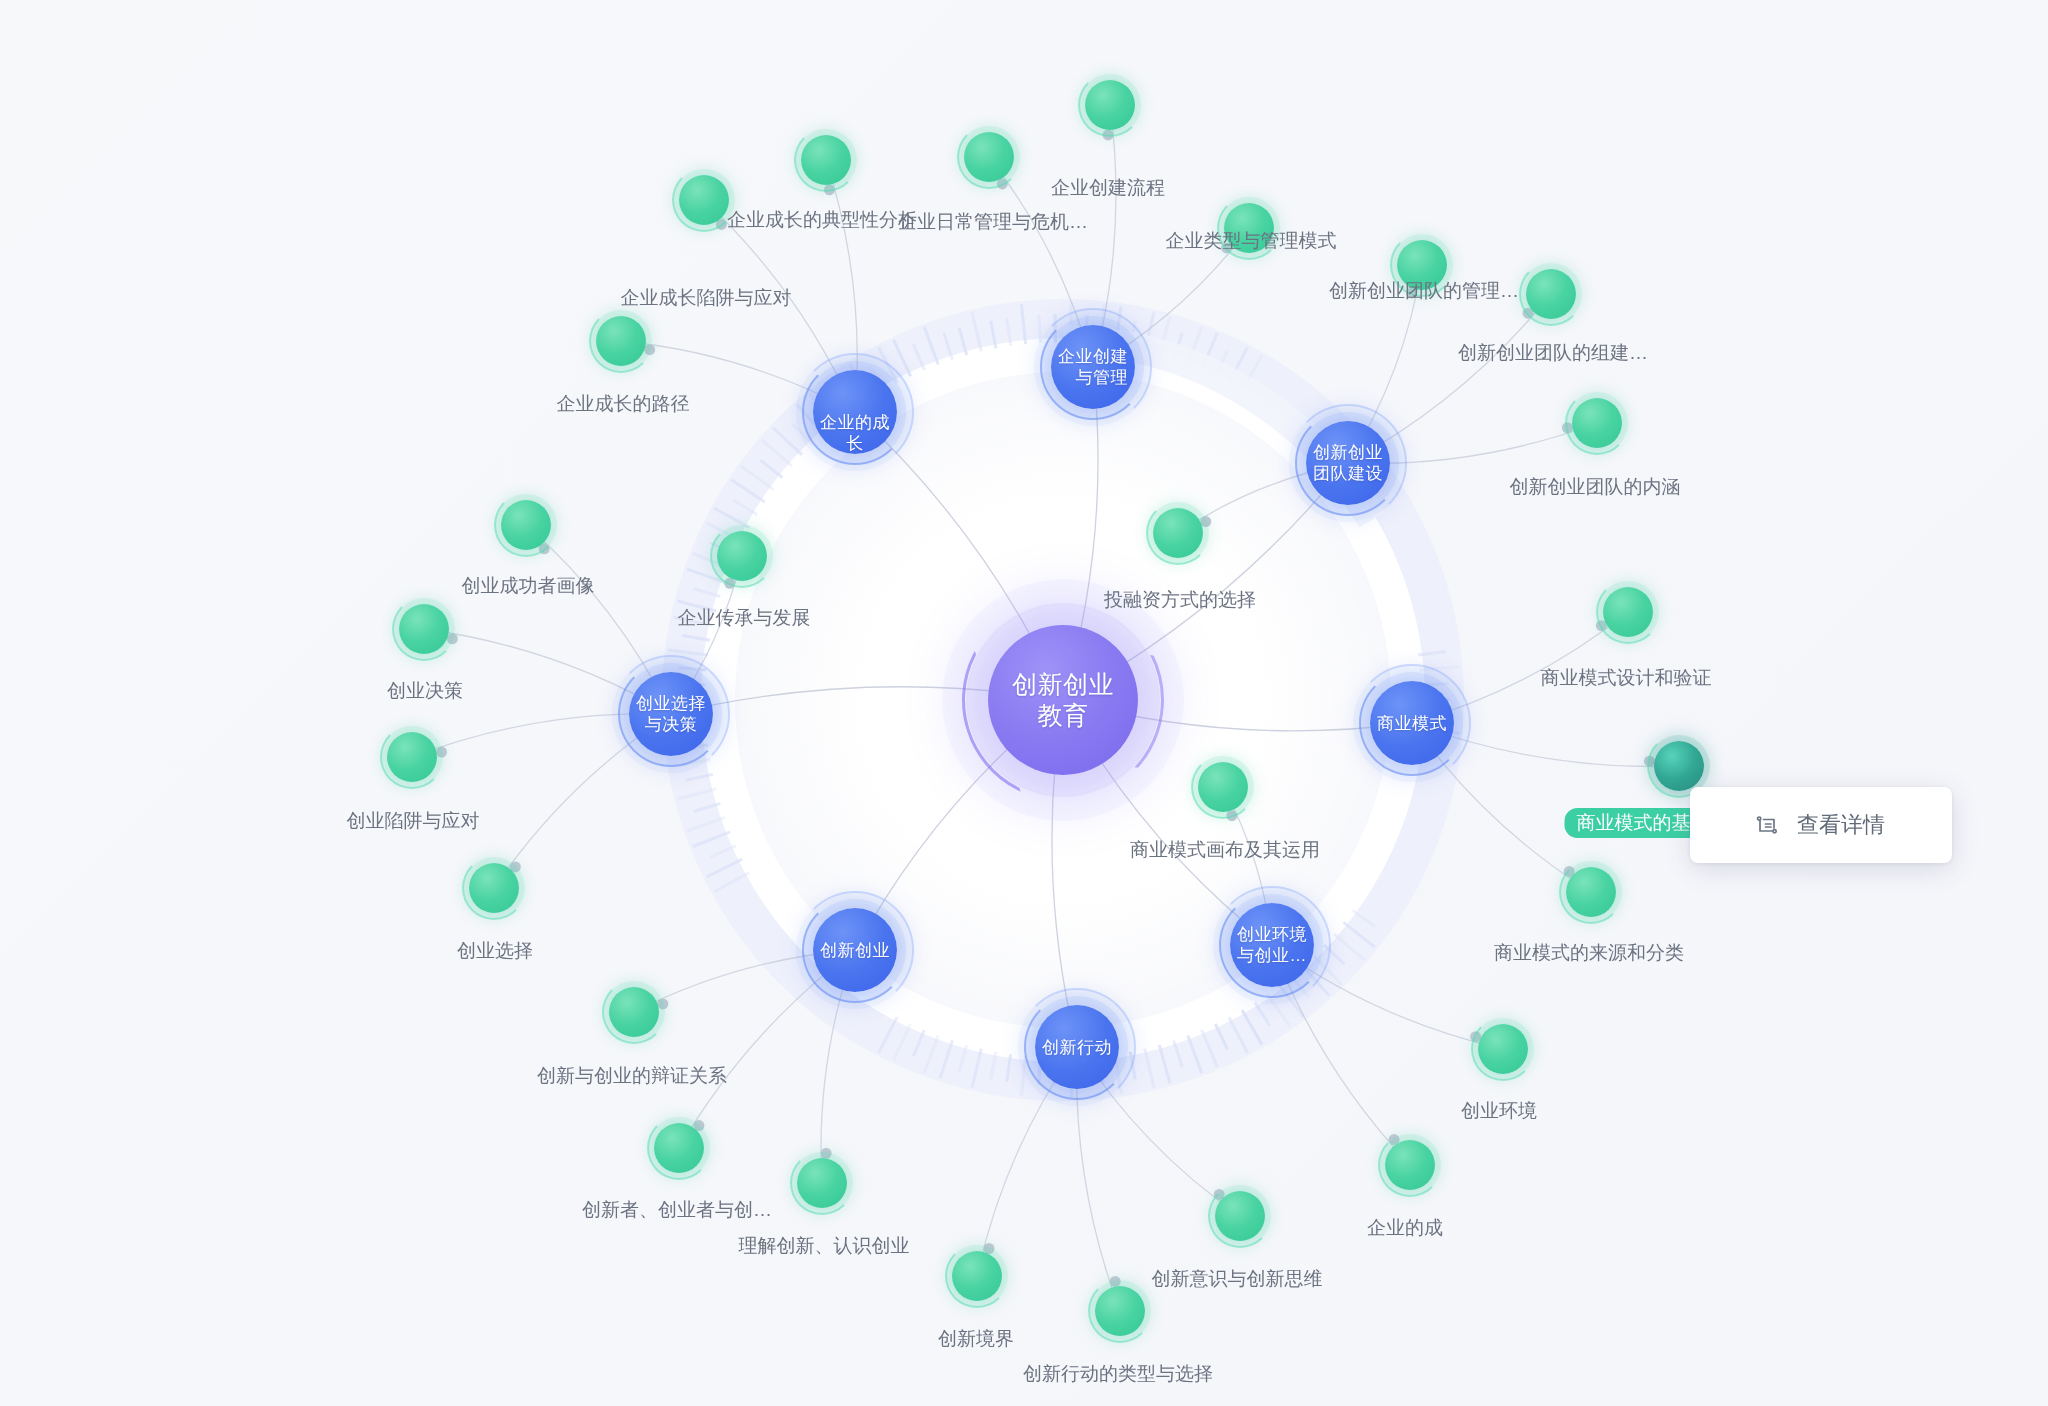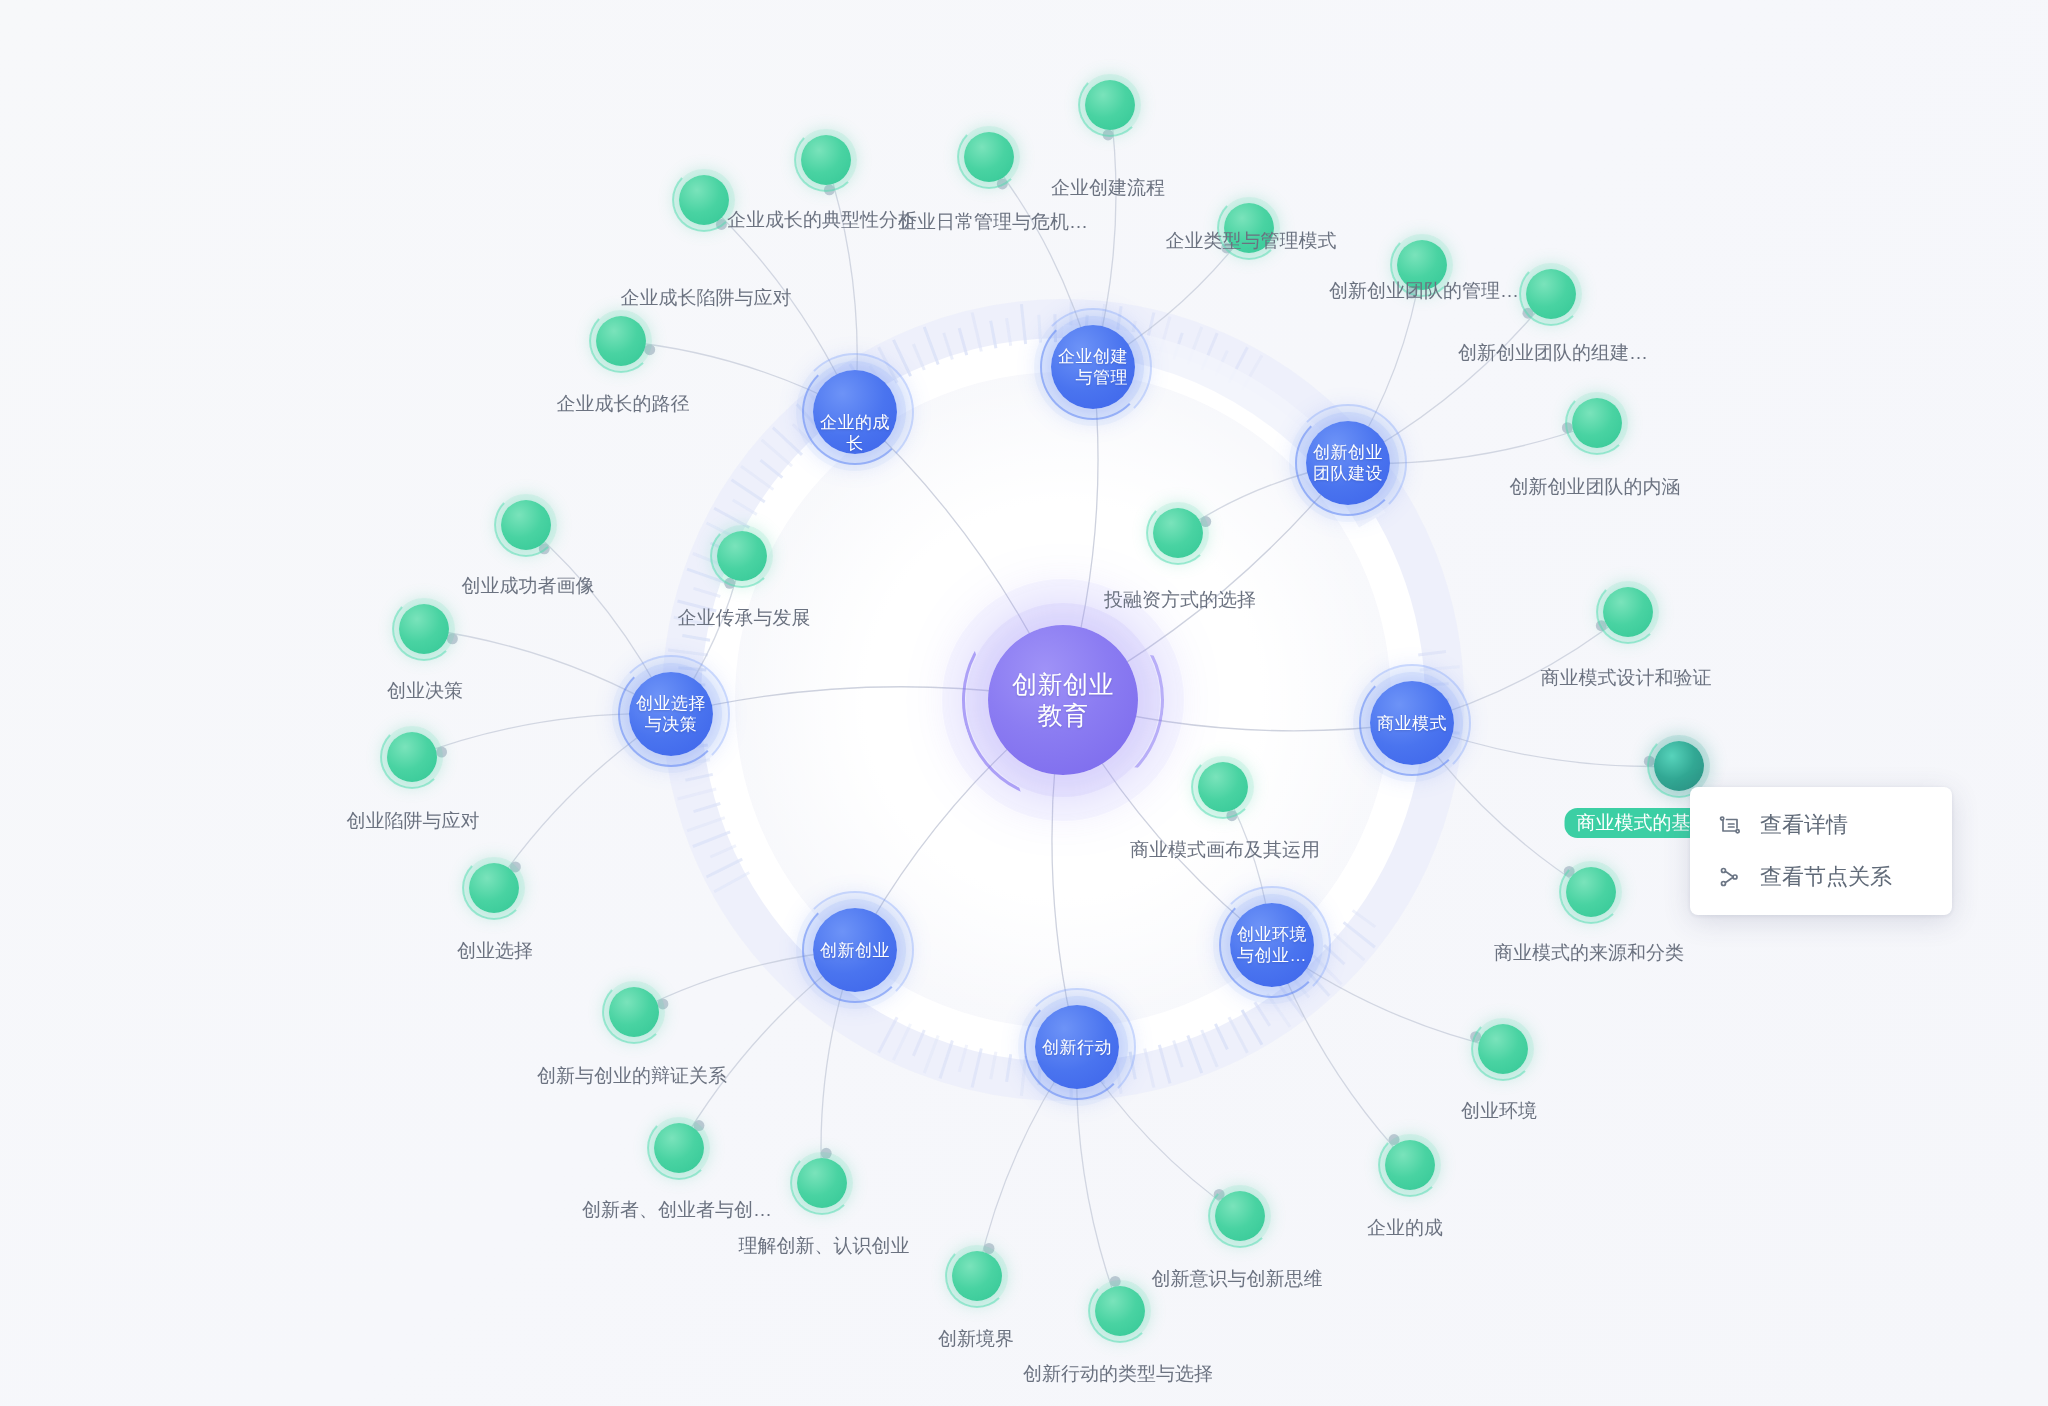--- a/index.html
+++ b/index.html
@@ -484,41 +484,29 @@
       <div class="node leaf" style="left: 424px; top: 629px;">
         <span class="ring"></span>
       </div>
       <div class="lbl" style="left: 425px; top: 691px;">创业决策</div>
       <div class="node leaf" style="left: 526px; top: 525px;">
         <span class="ring"></span>
       </div>
       <div class="lbl" style="left: 528px; top: 586px;">创业成功者画像</div>
     </div>
 
-  <div id="ctxmenu" style="left: 1690px; top: 787px;">
+  <div id="ctxmenu" style="left: 1690px; top: 787px; padding-left: 37px;">
     <div class="ctx-item">
       <span class="ctx-icon">
         <svg width="24" height="24" viewBox="0 0 24 24" fill="none" stroke="#6b7584" stroke-width="1.7" stroke-linecap="round" stroke-linejoin="round">
           <path d="M5 6.5 V18 H17.5"></path>
           <path d="M8.5 6.5 H19 V15"></path>
           <path d="M10.5 11 H16"></path>
           <path d="M10.5 14 H16"></path>
           <circle cx="4.2" cy="5.6" r="1.6" fill="#fff"></circle>
           <circle cx="19.6" cy="18.2" r="1.6" fill="#fff"></circle>
         </svg>
       </span>
       <span>查看详情</span>
     </div>
-    <div class="ctx-item">
-      <span class="ctx-icon">
-        <svg width="24" height="24" viewBox="0 0 24 24" fill="none" stroke="#6b7584" stroke-width="1.7" stroke-linecap="round" stroke-linejoin="round">
-          <circle cx="5.5" cy="5.5" r="2"></circle>
-          <circle cx="5.5" cy="18.5" r="2"></circle>
-          <circle cx="17" cy="12" r="2"></circle>
-          <path d="M7.4 6.6 C11 8.4 12.5 10.4 15 11.6"></path>
-          <path d="M7.4 17.4 C11 15.6 12.5 13.6 15 12.4"></path>
-        </svg>
-      </span>
-      <span>查看节点关系</span>
-    </div>
   </div>
 
 </div>
 
 </body></html>

